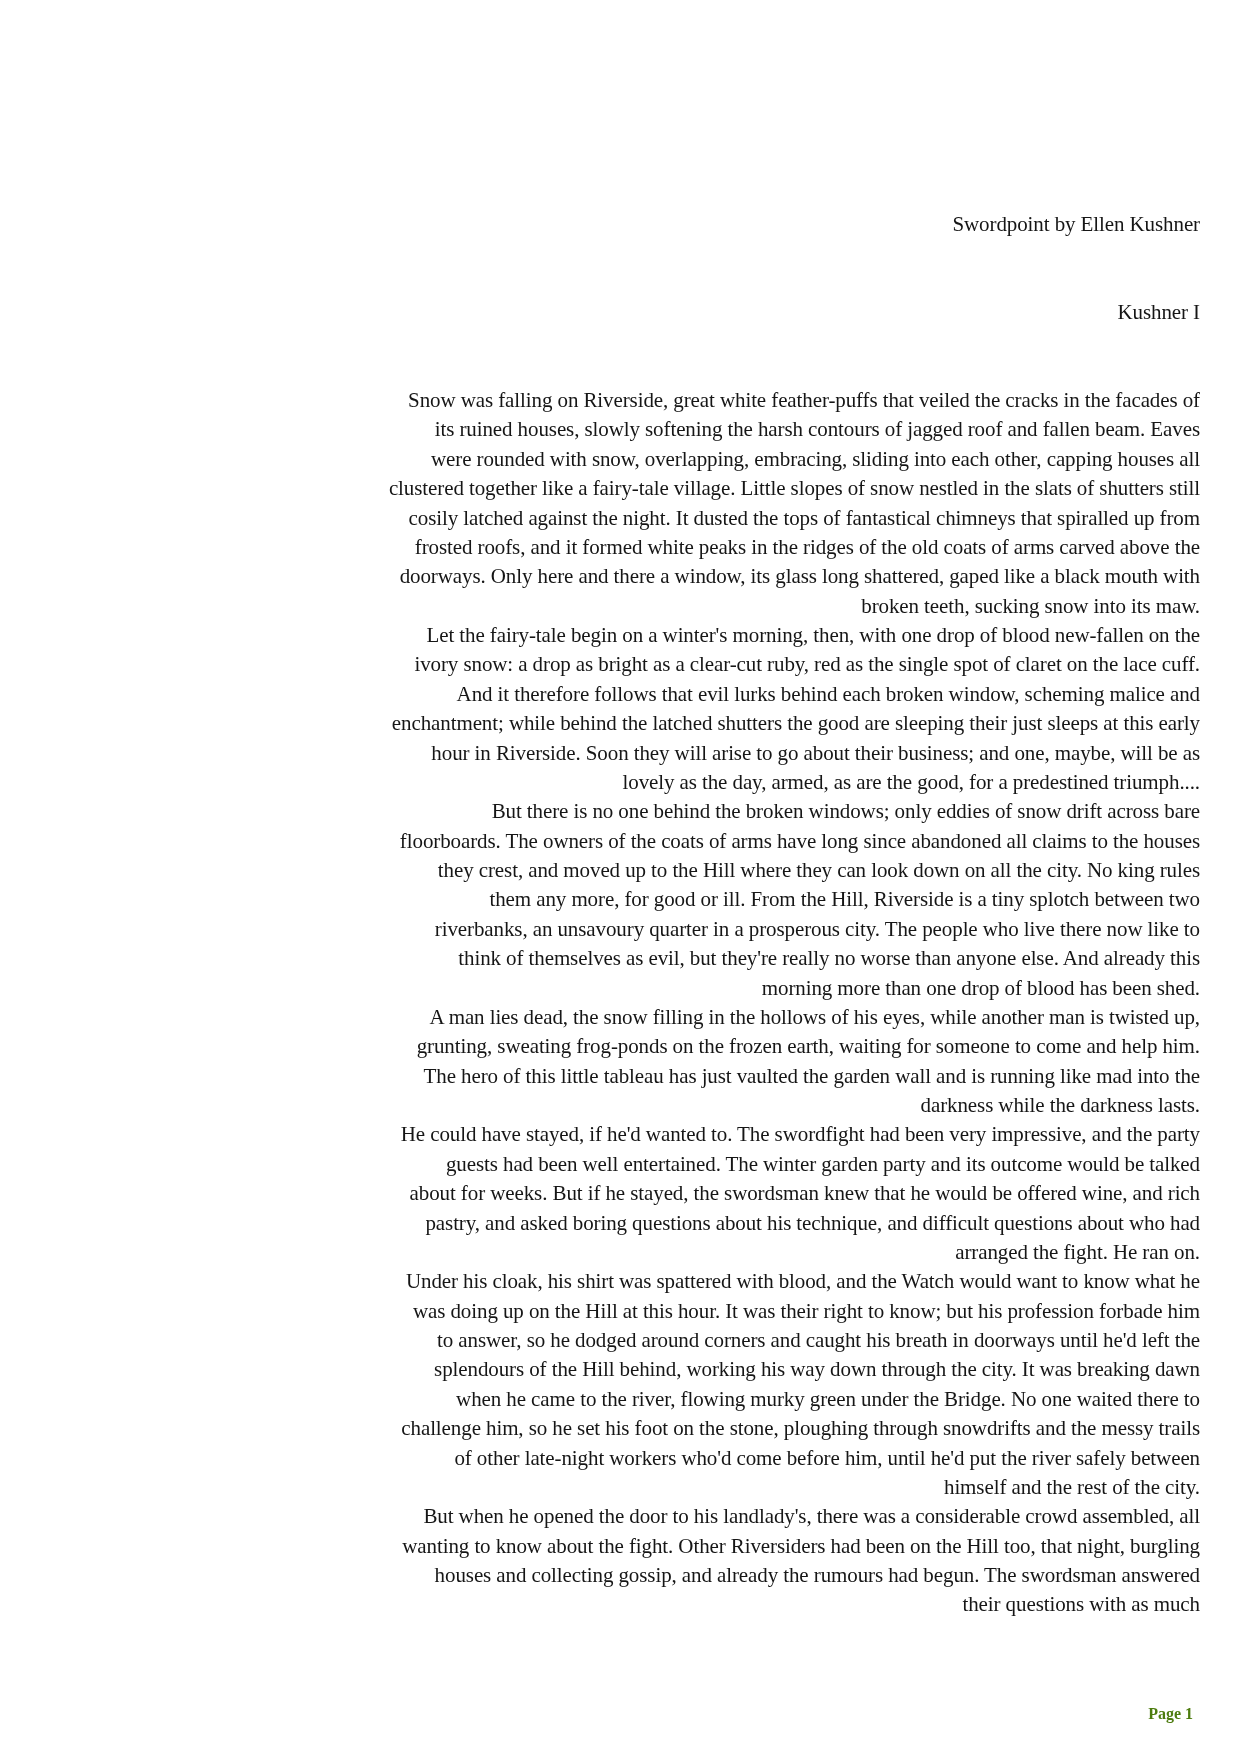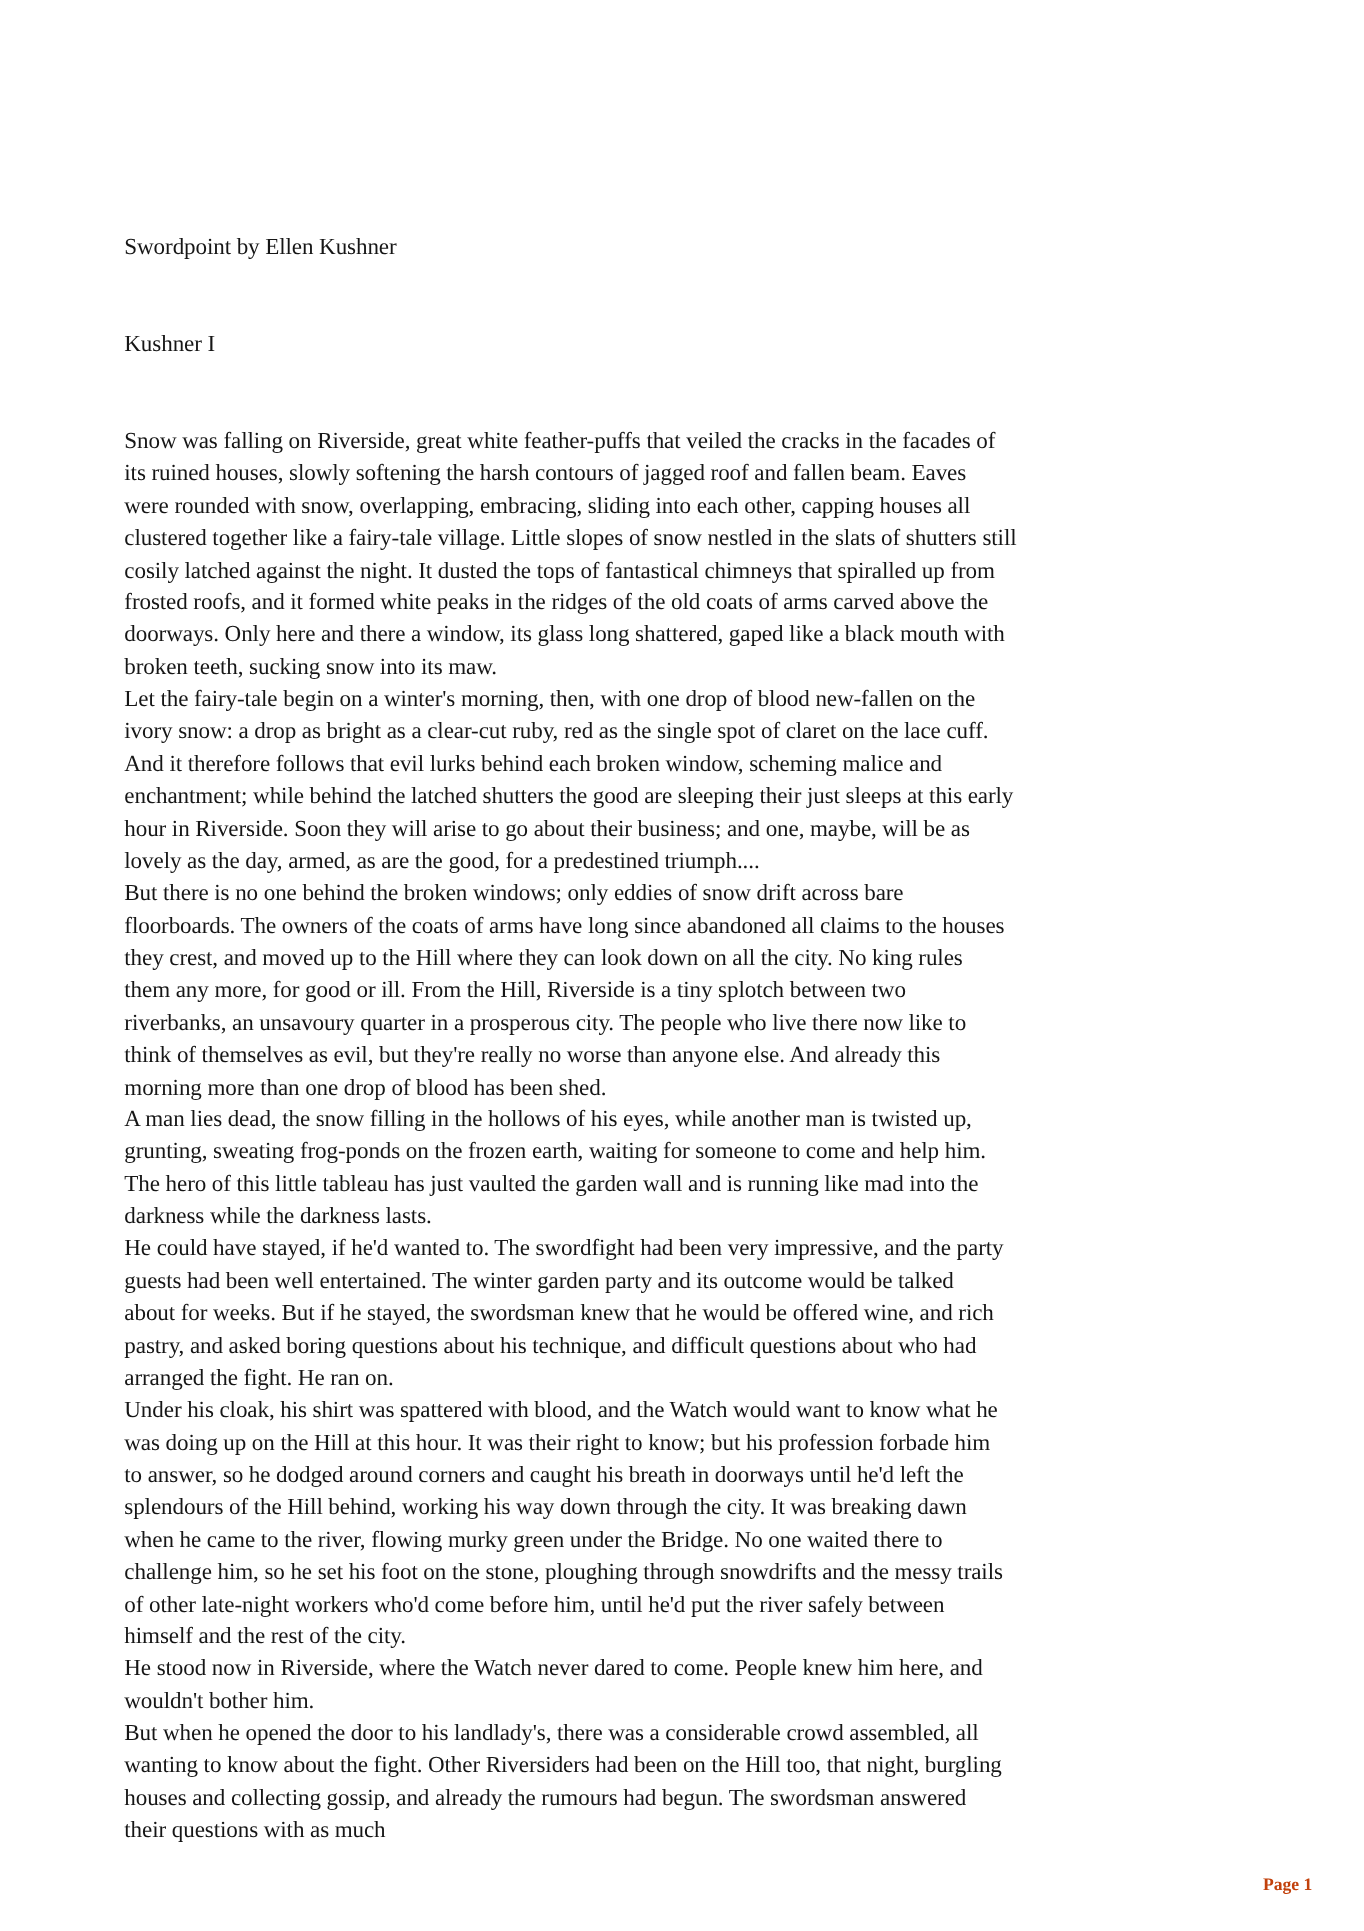--- a/index.html
+++ b/index.html
@@ -23,28 +23,29 @@
     right: 40px;
     font-size: 21px;
     line-height: 29.38px;
     letter-spacing: -0.1px;
     white-space: pre;
   }
   .paragraph, .line {
     white-space: pre;
     margin: 0;
     padding: 0;
+    text-align: right;
   }
   .footer {
     position: absolute;
     right: 47px;
     top: 1705px;
     font-size: 16px;
     font-weight: bold;
-    color: #c2410c;
+    color: #4d7c0f;
     font-family: "Liberation Serif", serif;
   }
 </style>
 </head>
 <body>
 
 <div class="page">
   <div class="content">
     <div class="line">Swordpoint by Ellen Kushner</div>
     <div class="line">Kushner I</div>
@@ -73,20 +74,19 @@
 guests had been well entertained. The winter garden party and its outcome would be talked
 about for weeks. But if he stayed, the swordsman knew that he would be offered wine, and rich
 pastry, and asked boring questions about his technique, and difficult questions about who had
 arranged the fight. He ran on.</div><div class="paragraph">Under his cloak, his shirt was spattered with blood, and the Watch would want to know what he
 was doing up on the Hill at this hour. It was their right to know; but his profession forbade him
 to answer, so he dodged around corners and caught his breath in doorways until he'd left the
 splendours of the Hill behind, working his way down through the city. It was breaking dawn
 when he came to the river, flowing murky green under the Bridge. No one waited there to
 challenge him, so he set his foot on the stone, ploughing through snowdrifts and the messy trails
 of other late-night workers who'd come before him, until he'd put the river safely between
-himself and the rest of the city.</div><div class="paragraph">He stood now in Riverside, where the Watch never dared to come. People knew him here, and
-wouldn't bother him.</div><div class="paragraph">But when he opened the door to his landlady's, there was a considerable crowd assembled, all
+himself and the rest of the city.</div><div class="paragraph">But when he opened the door to his landlady's, there was a considerable crowd assembled, all
 wanting to know about the fight. Other Riversiders had been on the Hill too, that night, burgling
 houses and collecting gossip, and already the rumours had begun. The swordsman answered
 their questions with as much</div></div>
   </div>
   <div class="footer">Page 1</div>
 </div>
 
 </body></html>

